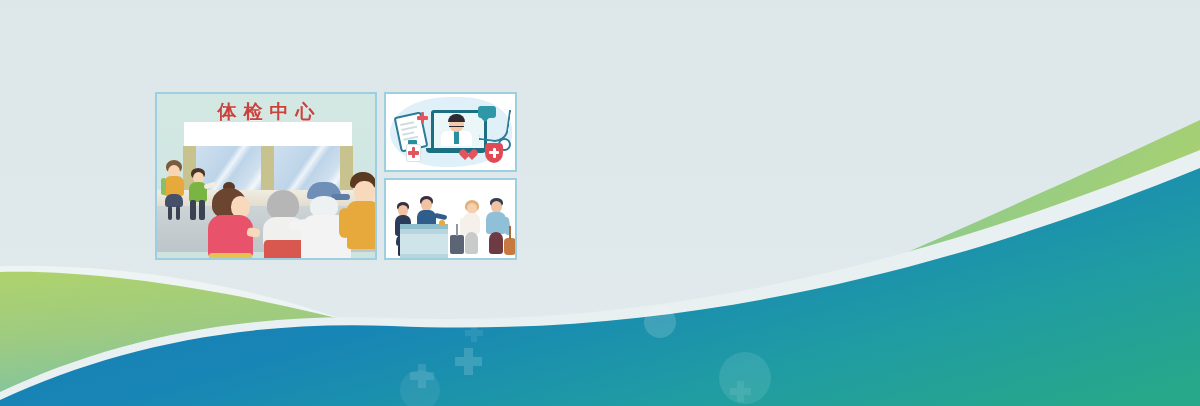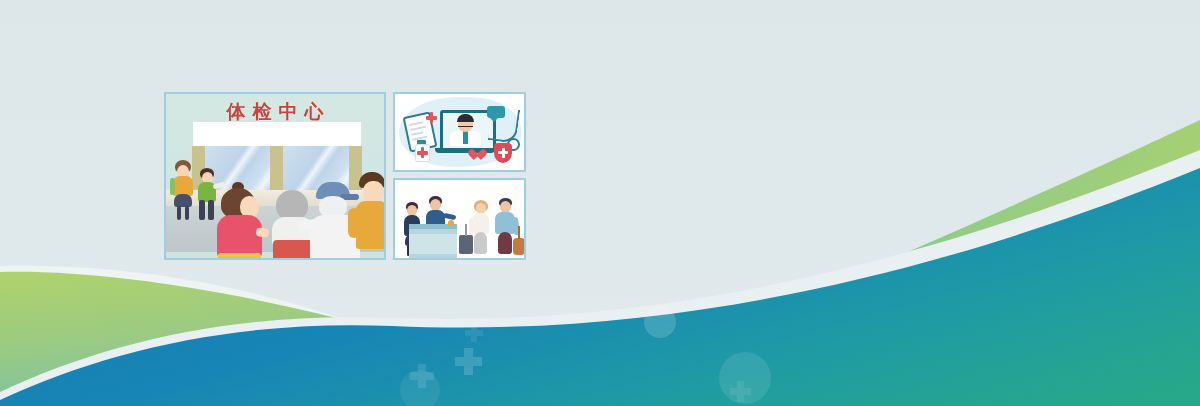--- a/index.html
+++ b/index.html
@@ -9,21 +9,21 @@
     background:#dfe8ea;
   }
   .banner{position:relative;width:1200px;height:406px;overflow:hidden;
     background:linear-gradient(180deg,#dde7ea 0%,#dfe8eb 55%,#e2eaec 100%);}
 
   
   .wave-layer{position:absolute;left:0;top:0;width:1200px;height:406px;}
   .wave-layer svg{display:block;width:1200px;height:406px;}
 
   
-  .gallery{position:absolute;left:164px;top:92px;width:362px;height:172px;}
+  .gallery{position:absolute;left:155px;top:92px;width:362px;height:172px;}
 
   .thumb{position:absolute;box-sizing:border-box;border:2px solid #9ecfe0;background:#fff;overflow:hidden;}
   .thumb-main{left:0;top:0;width:222px;height:168px;}
   .thumb-tele{left:229px;top:0;width:133px;height:80px;}
   .thumb-desk{left:229px;top:86px;width:133px;height:82px;}
 
   
   .clinic{position:absolute;inset:0;background:#d7e9e4;}
   .clinic-sky{position:absolute;left:0;top:0;right:0;height:58%;
      background:linear-gradient(180deg,#d4e8e3 0%,#cfe6e2 100%);}

